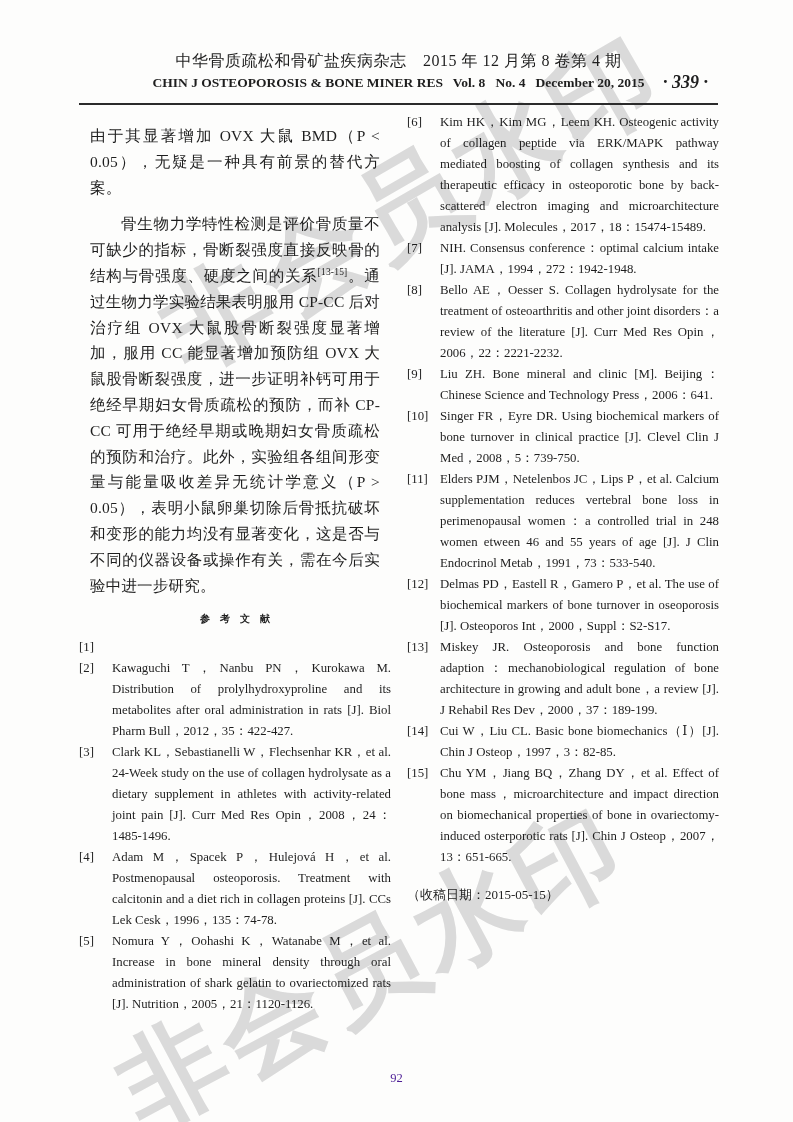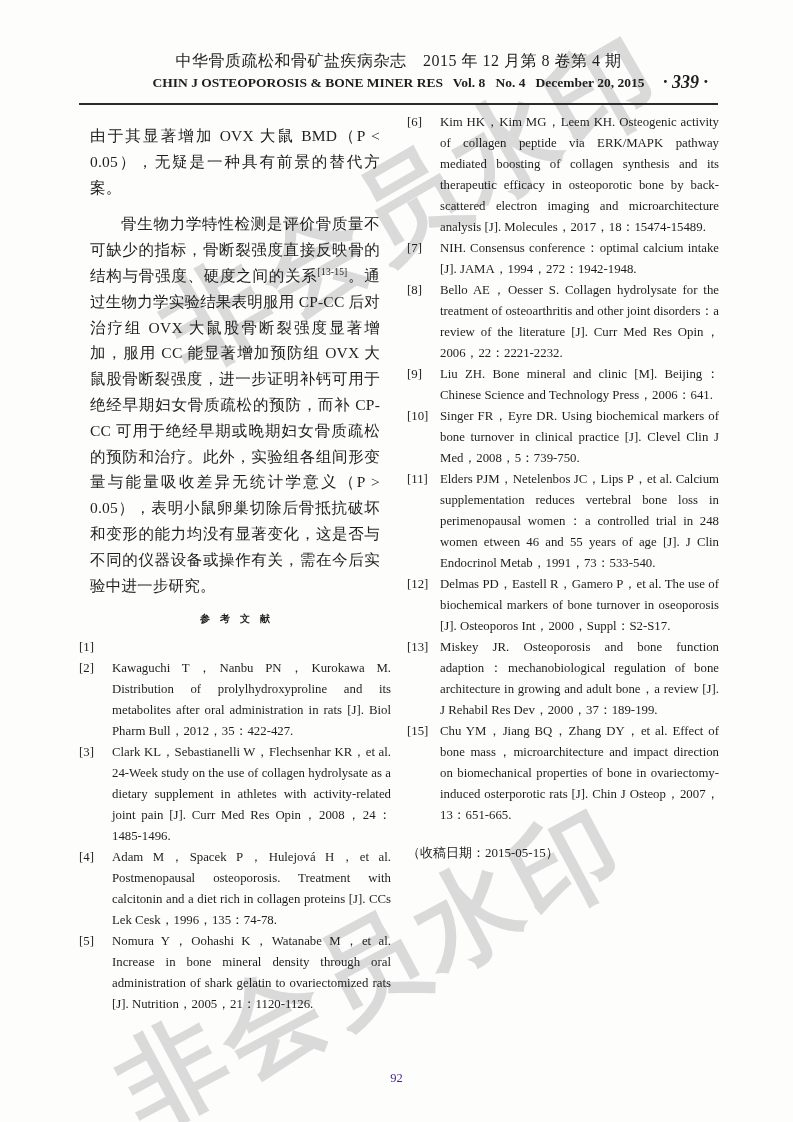--- a/index.html
+++ b/index.html
@@ -137,20 +137,24 @@
         </div>
         <div class="ref-item">
           <span class="ref-num">[12]</span>
           <span class="ref-text">Delmas PD，Eastell R，Gamero P，et al. The use of biochemical markers of bone turnover in oseoporosis [J]. Osteoporos Int，2000，Suppl：S2-S17.</span>
         </div>
         <div class="ref-item">
           <span class="ref-num">[13]</span>
           <span class="ref-text">Miskey JR. Osteoporosis and bone function adaption：mechanobiological regulation of bone architecture in growing and adult bone，a review [J]. J Rehabil Res Dev，2000，37：189-199.</span>
         </div>
         <div class="ref-item">
+          <span class="ref-num">[14]</span>
+          <span class="ref-text">Cui W，Liu CL. Basic bone biomechanics（Ⅰ）[J]. Chin J Osteop，1997，3：82-85.</span>
+        </div>
+        <div class="ref-item">
           <span class="ref-num">[15]</span>
           <span class="ref-text">Chu YM，Jiang BQ，Zhang DY，et al. Effect of bone mass，microarchitecture and impact direction on biomechanical properties of bone in ovariectomy-induced osterporotic rats [J]. Chin J Osteop，2007，13：651-665.</span>
         </div>
       </div>
     <div class="received">（收稿日期：2015-05-15）</div>
   </div>
 
   <div class="page-num">92</div>
 
 </div>

